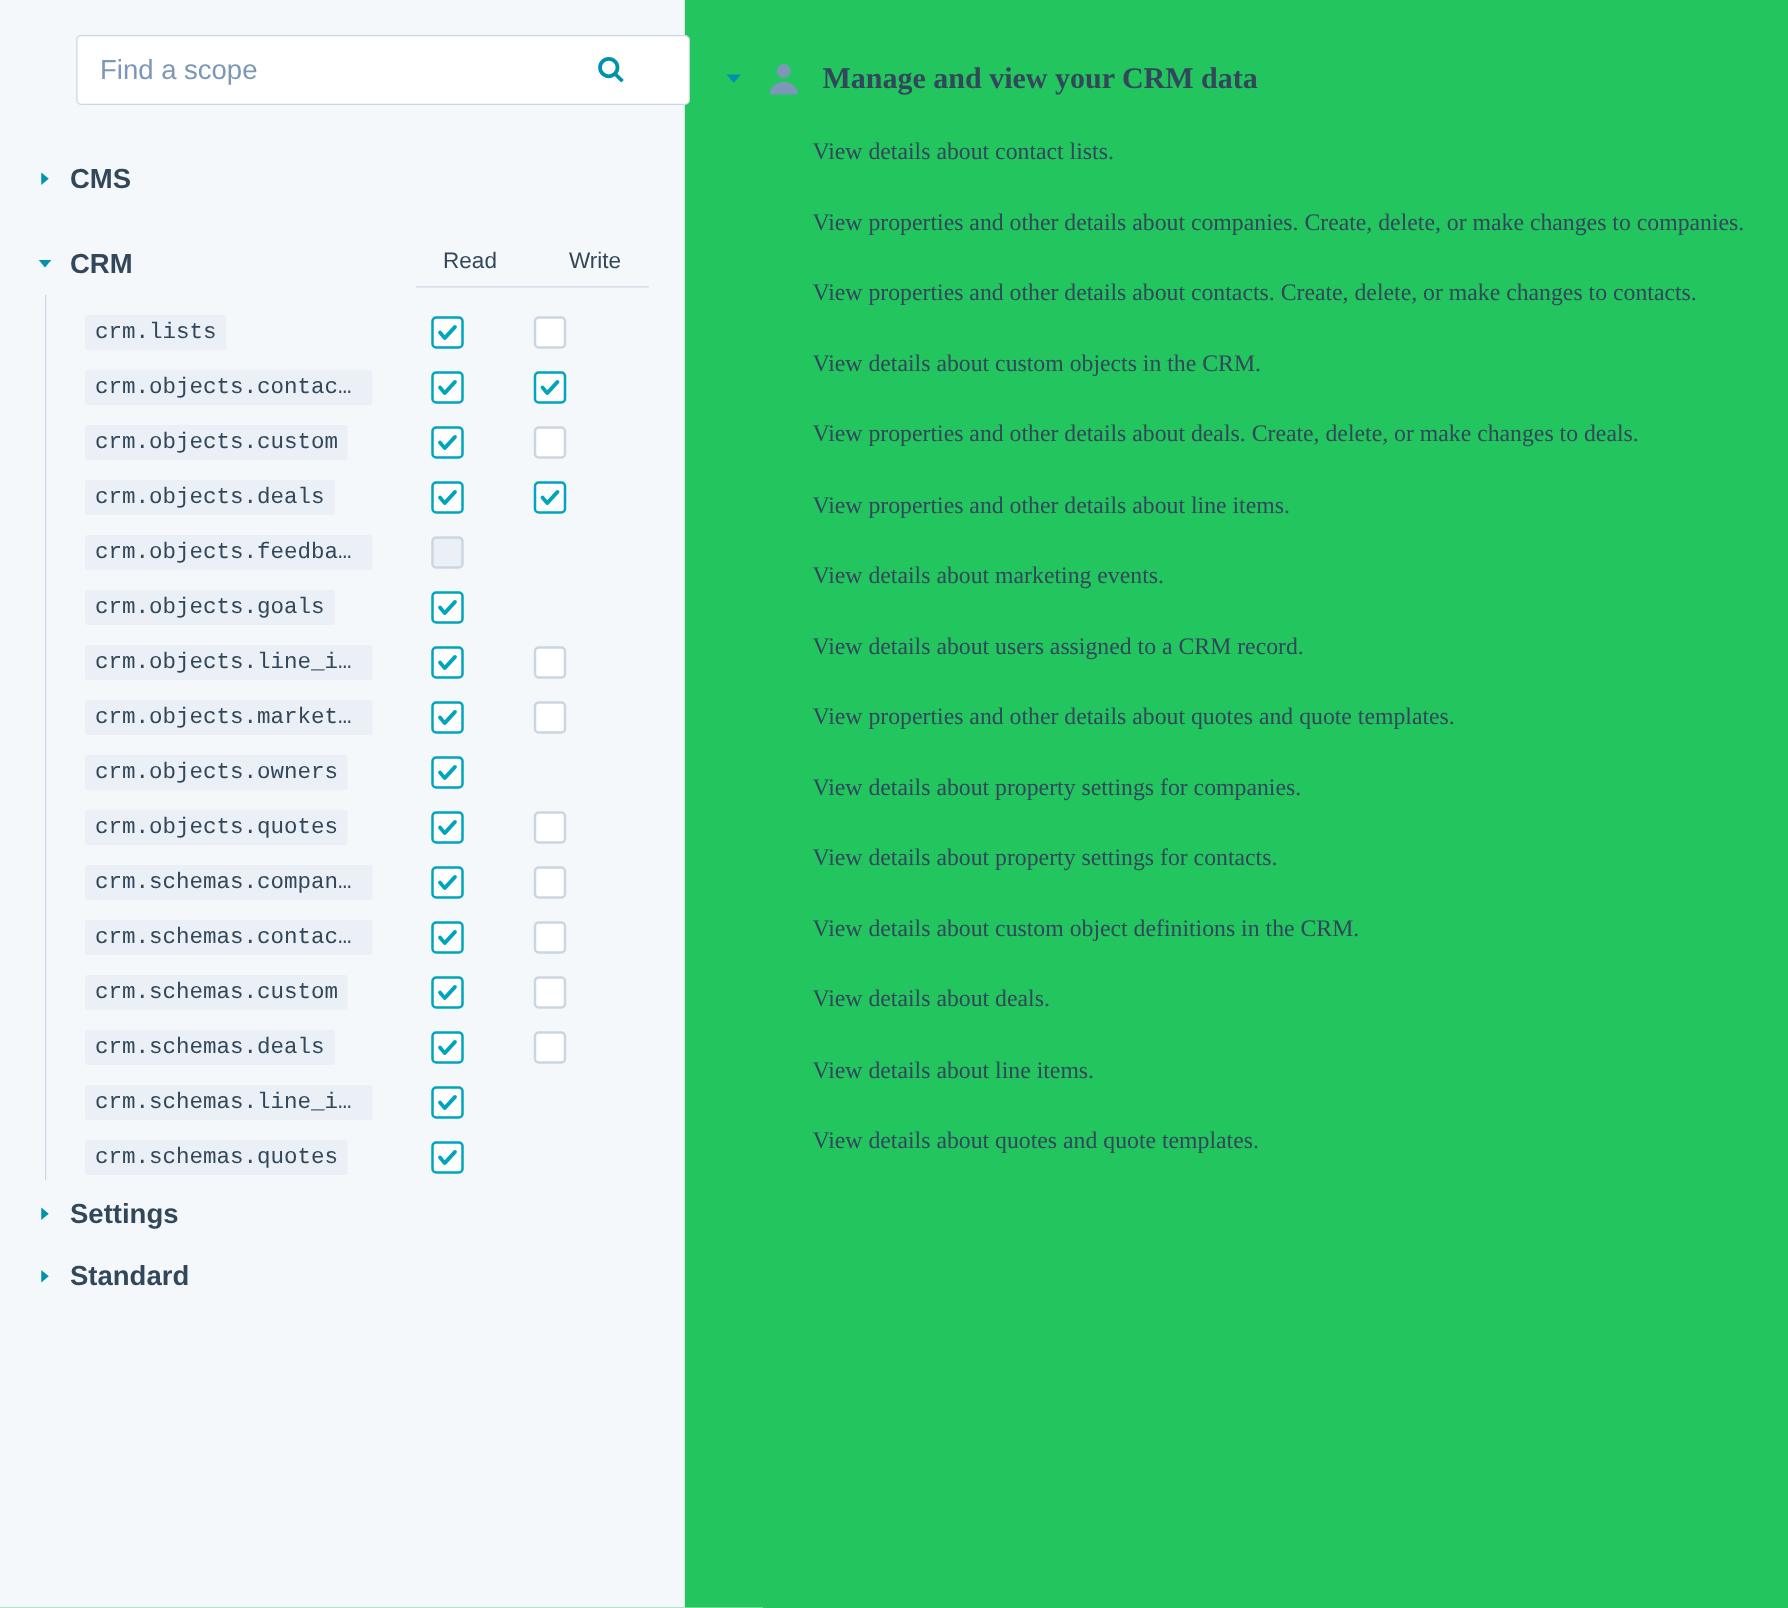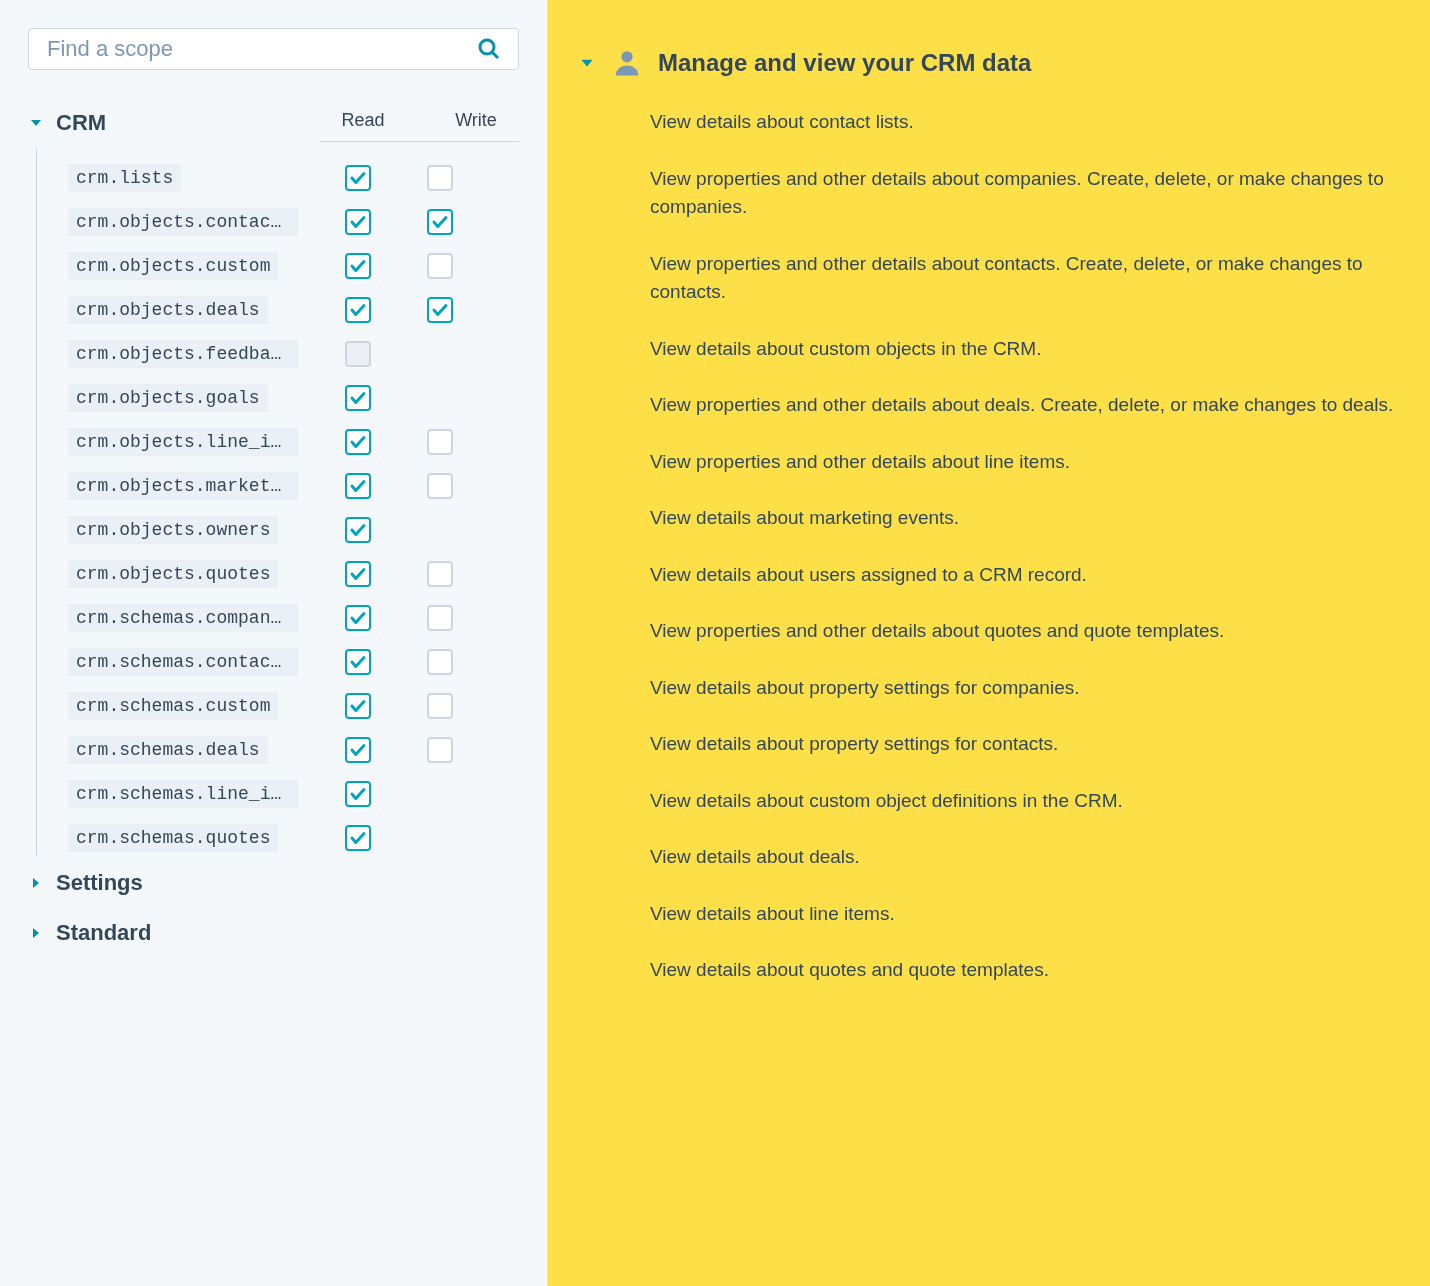--- a/index.html
+++ b/index.html
@@ -12,37 +12,39 @@
     height: 1286px;
   }
   .left-panel {
     width: 548px;
     background: #f5f8fa;
     border-right: 1px solid #dfe3eb;
     padding: 28px;
   }
   .right-panel {
     flex: 1;
-    background: #fde047;
+    background: #22c55e;
     padding: 48px 30px 30px 30px;
+    font-family: Liberation Serif, serif;
   }
   .search-wrapper {
     position: relative;
     margin-bottom: 40px;
   }
   .search-input {
     width: 100%;
-    height: 42px;
+    height: 56px;
     border: 1px solid #cbd6e2;
     border-radius: 4px;
     background: #fff;
     font-size: 22px;
     color: #33475b;
     padding: 0 56px 0 18px;
     outline: none;
+    margin-left: 33px;
   }
   .search-input::placeholder { color: #7c98b6; }
   .search-icon {
     position: absolute;
     right: 18px;
     top: 50%;
     transform: translateY(-50%);
     width: 24px; height: 24px;
     color: #0091ae;
   }
@@ -68,21 +70,21 @@
     align-items: flex-start;
     margin-top: 36px;
     margin-bottom: 6px;
   }
   .crm-header .left-group {
     display: flex; align-items: center; gap: 12px;
   }
   .crm-header .cols {
     margin-left: auto;
     display: flex;
-    gap: 63px;
+    gap: 50px;
     border-bottom: 1px solid #cbd6e2;
     padding: 0 18px 10px 18px;
     font-size: 18px;
     color: #33475b;
   }
   .crm-header .cols span { width: 50px; text-align: center; }
   .scope-list {
     border-left: 1px solid #cbd6e2;
     margin-left: 8px;
     padding-left: 18px;
@@ -172,20 +174,28 @@
   <div class="search-wrapper">
     <input class="search-input" type="text" placeholder="Find a scope" style="">
     <span class="search-icon">
       <svg viewBox="0 0 24 24" fill="none" stroke="currentColor" stroke-width="3">
         <circle cx="10" cy="10" r="7"></circle>
           <line x1="21" y1="21" x2="15" y2="15"></line>
       </svg>
     </span>
   </div>
 
+  <div class="category-row">
+    <span class="chev">
+      <svg viewBox="0 0 16 16" fill="currentColor">
+          <path d="M5 3l6 5-6 5z"></path>
+        </svg>
+    </span>
+    <span class="label">CMS</span>
+  </div>
 
   <div class="crm-header">
     <div class="left-group category-row" style="margin:0;padding:0">
       <span class="chev">
         <svg viewBox="0 0 16 16" fill="currentColor">
             <path d="M3 5l5 6 5-6z"></path>
           </svg>
       </span>
       <span class="label">CRM</span>
     </div>

